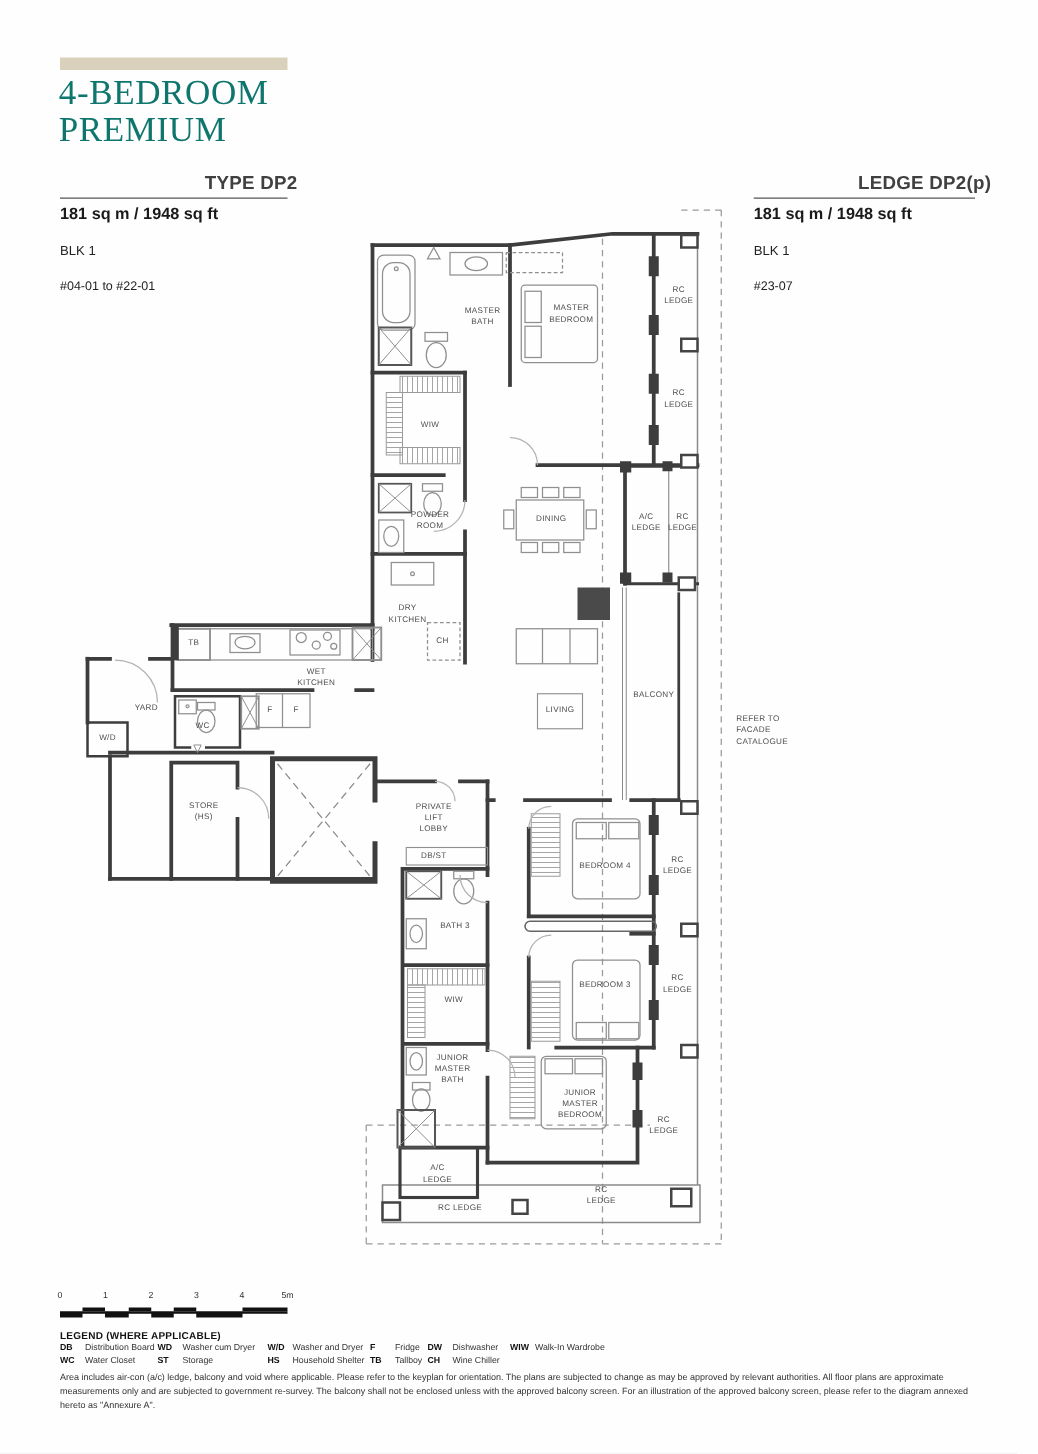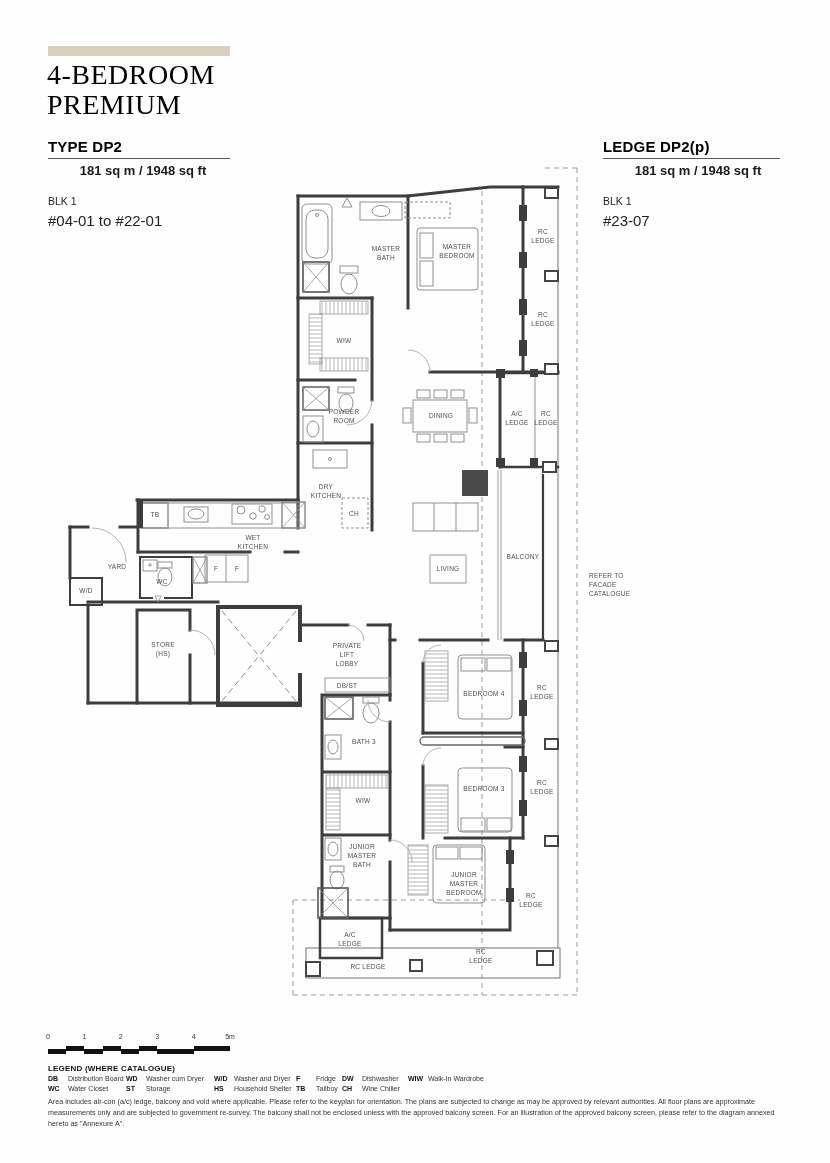--- a/index.html
+++ b/index.html
@@ -2,27 +2,27 @@
 <html><head>
 <meta charset="utf-8">
 <style>
   html,body{margin:0;padding:0;background:#e8e8e8;}
   .page{position:relative;width:830px;height:1163px;background:#fefefe;overflow:hidden;
         font-family:"Liberation Sans", sans-serif;color:#222;}
   .abs{position:absolute;}
   
   .accent-bar{left:48px;top:46px;width:182px;height:10px;background:#d9d1bc;}
   .series-title{left:47px;top:60px;font-family:"Liberation Serif", serif;font-size:28px;
-                line-height:1.08;letter-spacing:.5px;color:#000000;white-space:pre-line;}
+                line-height:1.08;letter-spacing:.5px;color:#0f766e;white-space:pre-line;}
   .type-block{width:190px;}
-  .type-label{font-size:15px;font-weight:bold;color:#000000;letter-spacing:.2px;}
+  .type-label{font-size:15px;font-weight:bold;color:#404040;letter-spacing:.2px;text-align:right;}
   .type-rule{height:0;border-bottom:1px solid #555;margin-top:3px;}
-  .area-text{font-size:13px;font-weight:bold;margin-top:4px;color:#1a1a1a;text-align:center;}
+  .area-text{font-size:13px;font-weight:bold;margin-top:4px;color:#1a1a1a;}
   .blk-text{font-size:10.5px;margin-top:16px;color:#222;line-height:1.5;}
-  .units-text{font-size:15px;color:#222;line-height:1.5;}
+  .units-text{font-size:10px;color:#222;line-height:1.5;margin-top:12px;}
   
   #plan-labels{left:0;top:0;width:830px;height:1163px;pointer-events:none;}
   .plan-label{position:absolute;transform:translate(-50%,-50%);font-size:6.5px;line-height:1.35;
               letter-spacing:.25px;color:#4e4e4e;text-align:center;white-space:pre-line;}
   .plan-label.left{transform:translate(0,-50%);text-align:left;}
   
   .scalebar{left:48px;top:1046px;width:182px;height:8px;}
   .scalebar .base{position:absolute;left:0;top:3.2px;width:100%;height:1.6px;background:#111;}
   .scalebar .seg{position:absolute;height:3.4px;background:#111;}
   .scalebar .seg.up{top:0;} .scalebar .seg.dn{top:4.2px;}
@@ -362,21 +362,21 @@
     <div class="seg dn" style="left:0%;width:10%;"></div>
     <div class="seg up" style="left:10%;width:10%;"></div>
     <div class="seg dn" style="left:20%;width:10%;"></div>
     <div class="seg up" style="left:30%;width:10%;"></div>
     <div class="seg dn" style="left:40%;width:10%;"></div>
     <div class="seg up" style="left:50%;width:10%;"></div>
     <div class="seg dn" style="left:60%;width:20%;"></div>
     <div class="seg up" style="left:80%;width:20%;"></div>
   </div>
 
-  <div class="abs legend-title">LEGEND (WHERE CATALOGUE)</div>
+  <div class="abs legend-title">LEGEND (WHERE APPLICABLE)</div>
   <div class="abs" id="legend-cols">
       <div class="legend-col" style="width: 78px;">
         <div class="legend-item">
           <b>DB</b>
           <span>Distribution Board</span>
         </div>
         <div class="legend-item">
           <b>WC</b>
           <span>Water Closet</span>
         </div>

